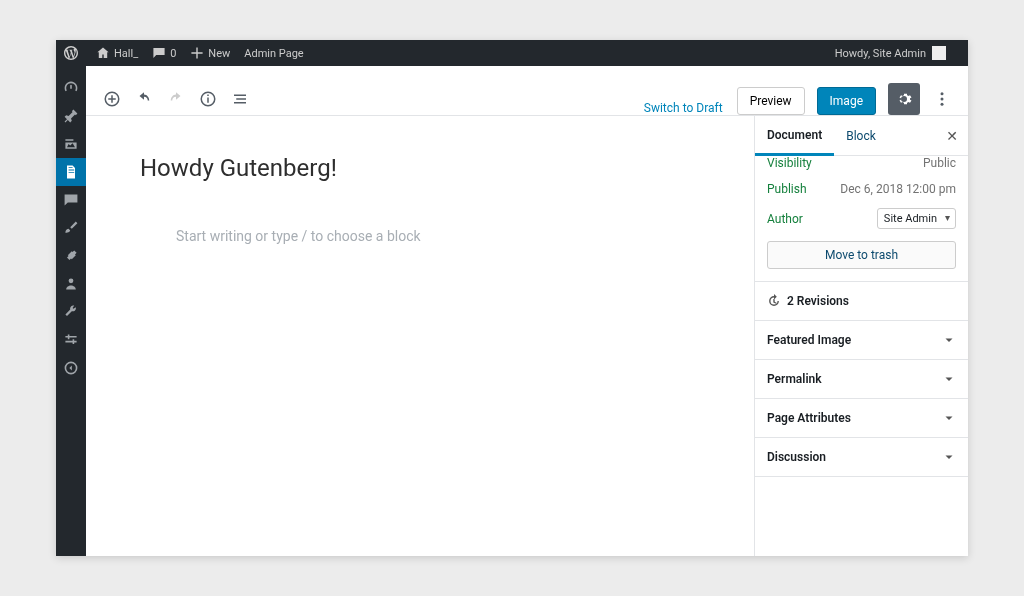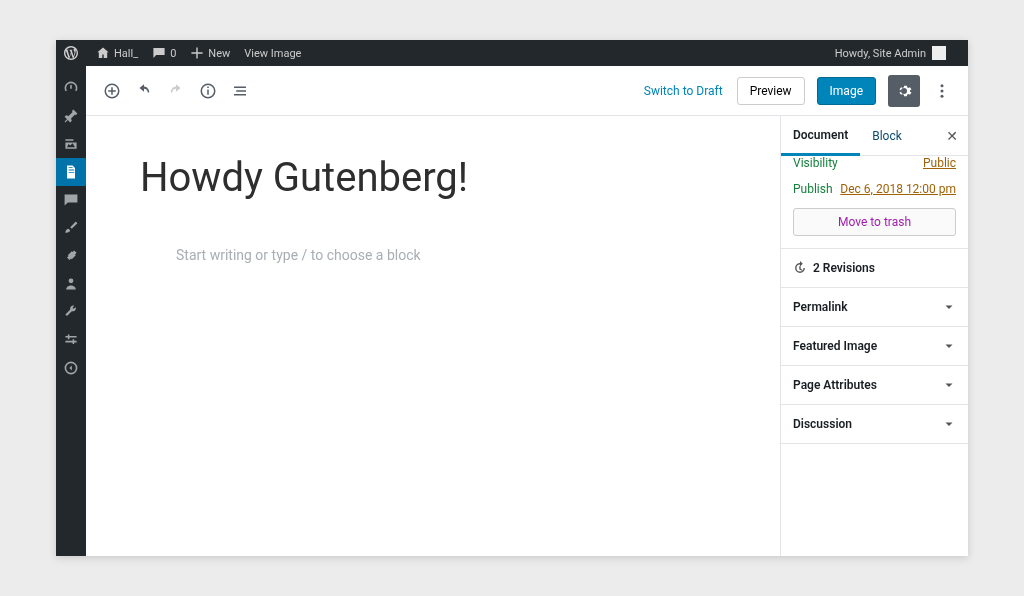--- a/index.html
+++ b/index.html
@@ -11,49 +11,49 @@
 .adminbar .spacer { flex:1; }
 .adminbar .avatar { width:14px; height:14px; background:#eee; margin-left:6px; }
 .body-row { flex:1; display:flex; overflow:hidden; }
 .admin-menu { width:30px; background:#23282d; display:flex; flex-direction:column; padding-top:8px; }
 .admin-menu .mi { height:28px; display:flex; align-items:center; justify-content:center; cursor:pointer; position:relative; }
 .admin-menu .mi svg { width:16px; height:16px; fill:#a0a5aa; }
 .admin-menu .mi.active { background:#0073aa; }
 .admin-menu .mi.active::after { content:""; position:absolute; right:-6px; top:50%; margin-top:-6px; border:6px solid transparent; border-right-color:#fff; }
 .admin-menu .mi.active svg { fill:#fff; }
 .editor { flex:1; display:flex; flex-direction:column; background:#fff; }
-.toolbar { height:50px; border-bottom:1px solid #e2e4e7; display:flex; align-items:center; padding:0 10px; }
+.toolbar { height:50px; border-bottom:1px solid #e2e4e7; display:flex; align-items:flex-end; padding:0 10px; }
 .tool-btn { width:32px; height:32px; display:flex; align-items:center; justify-content:center; cursor:pointer; border-radius:3px; }
 .tool-btn svg { width:18px; height:18px; fill:#555d66; }
 .tool-btn.disabled svg { fill:#ccc; }
 .toolbar .spacer { flex:1; }
 .switch-draft { color:#0085ba; font-size:12px; margin-right:14px; cursor:pointer; }
 .btn { font-size:12px; padding:6px 12px; border:1px solid #ccc; background:#fff; border-radius:3px; cursor:pointer; margin-right:12px; }
 .btn.primary { background:#0085ba; border-color:#006a95; color:#fff; }
 .tool-square { width:32px; height:32px; background:#555d66; display:flex; align-items:center; justify-content:center; border-radius:3px; margin-right:6px; cursor:pointer; }
 .tool-square svg { width:18px; height:18px; fill:#fff; }
 .content-row { flex:1; display:flex; overflow:hidden; }
 .canvas { flex:1; padding:38px 54px; }
-.post-title { font-size:40px; font-weight:400; color:#2e2e2e; margin-bottom:46px; }
+.post-title { font-size:24px; font-weight:400; color:#2e2e2e; margin-bottom:46px; }
 .placeholder { color:#a8aeb4; font-size:14px;margin-left:36px; }
-.sidebar { width:188px; border-left:1px solid #e2e4e7; background:#fff; display:flex; flex-direction:column; font-size:12px; color:#191e23; }
+.sidebar { width:214px; border-left:1px solid #e2e4e7; background:#fff; display:flex; flex-direction:column; font-size:12px; color:#191e23; }
 .tabs { display:flex; align-items:center; border-bottom:1px solid #e2e4e7; height:40px; position:relative; }
 .tab { padding:0 12px; height:100%; display:flex; align-items:center; cursor:pointer; color:#0c4a6e; font-weight:400; }
 .tab.active { color:#191e23; border-bottom:3px solid #0085ba; margin-bottom:-1px; font-weight:600; }
 .close-x { margin-left:auto; margin-right:10px; cursor:pointer; color:#555; font-size:14px; }
 .panel { border-bottom:1px solid #e2e4e7; }
 .panel-header { display:flex; align-items:center; justify-content:space-between; padding:12px 12px; font-weight:600; cursor:pointer; }
 .panel-header svg { width:14px; height:14px; fill:#555; }
 .panel-body { padding:0 12px 12px 12px; }
 .row { display:flex; justify-content:space-between; align-items:center; margin-bottom:12px; font-size:12px; }
 .row .label { color:#15803d; }
-.row a { color:#a16207; text-decoration:underline; cursor:pointer; }
+.row a { color:#737373; cursor:pointer; }
 .author-select { border:1px solid #ccc; border-radius:3px; padding:3px 18px 3px 6px; font-size:11px; background:#fff; position:relative; }
 .author-select::after { content:"▾"; position:absolute; right:5px; top:3px; font-size:10px; color:#555; }
-.trash-btn { width:100%; border:1px solid #ccc; background:#fafafa; color:#a21caf; font-size:12px; padding:6px 0; border-radius:3px; cursor:pointer; text-align:center; }
+.trash-btn { width:100%; border:1px solid #ccc; background:#fafafa; color:#0c4a6e; font-size:12px; padding:6px 0; border-radius:3px; cursor:pointer; text-align:center; }
 .revisions { display:flex; align-items:center; padding:12px; border-bottom:1px solid #e2e4e7; font-weight:600; cursor:pointer; }
 .revisions svg { width:14px; height:14px; fill:#555; margin-right:6px; }
 </style>
 </head>
 <body>
 
 <div class="frame">
   <div class="adminbar">
     <div class="ab-item">
         <svg viewBox="0 0 20 20">
@@ -72,21 +72,21 @@
         </svg>
         <span>0</span>
       </div>
     <div class="ab-item">
         <svg viewBox="0 0 20 20">
           <path d="M9 2h2v7h7v2h-7v7H9v-7H2V9h7z"></path>
         </svg>
         <span>New</span>
       </div>
     <div class="ab-item">
-        <span>View Image</span>
+        <span>Admin Page</span>
       </div>
     <div class="spacer"></div>
     <div class="ab-item">
         <span>Howdy, Site Admin</span>
         <span class="avatar"></span>
       </div>
   </div>
 
   <div class="body-row">
     <div class="admin-menu">
@@ -211,42 +211,46 @@
           <div class="panel">
             <div class="panel-body">
               <div class="row">
                 <span class="label">Visibility</span>
                 <a>Public</a>
               </div>
               <div class="row">
                 <span class="label">Publish</span>
                 <a>Dec 6, 2018 12:00 pm</a>
               </div>
+              <div class="row">
+                <span class="label">Author</span>
+                <div class="author-select">Site Admin</div>
+              </div>
               <div class="trash-btn">Move to trash</div>
             </div>
           </div>
 
           <div class="revisions">
             <svg viewBox="0 0 20 20">
                 <path d="M10 3a7 7 0 107 7h-2a5 5 0 11-5-5v3l4-4-4-4zM9 7h2v4l3 2-1 1-4-2z"></path>
               </svg>
             <span>2 Revisions</span>
           </div>
 
           <div class="panel">
             <div class="panel-header">
+              <span>Featured Image</span>
+              <svg viewBox="0 0 20 20">
+                  <path d="M5 8l5 5 5-5z"></path>
+                </svg>
+            </div>
+          </div>
+          <div class="panel">
+            <div class="panel-header">
               <span>Permalink</span>
-              <svg viewBox="0 0 20 20">
-                  <path d="M5 8l5 5 5-5z"></path>
-                </svg>
-            </div>
-          </div>
-          <div class="panel">
-            <div class="panel-header">
-              <span>Featured Image</span>
               <svg viewBox="0 0 20 20">
                   <path d="M5 8l5 5 5-5z"></path>
                 </svg>
             </div>
           </div>
           <div class="panel">
             <div class="panel-header">
               <span>Page Attributes</span>
               <svg viewBox="0 0 20 20">
                   <path d="M5 8l5 5 5-5z"></path>

